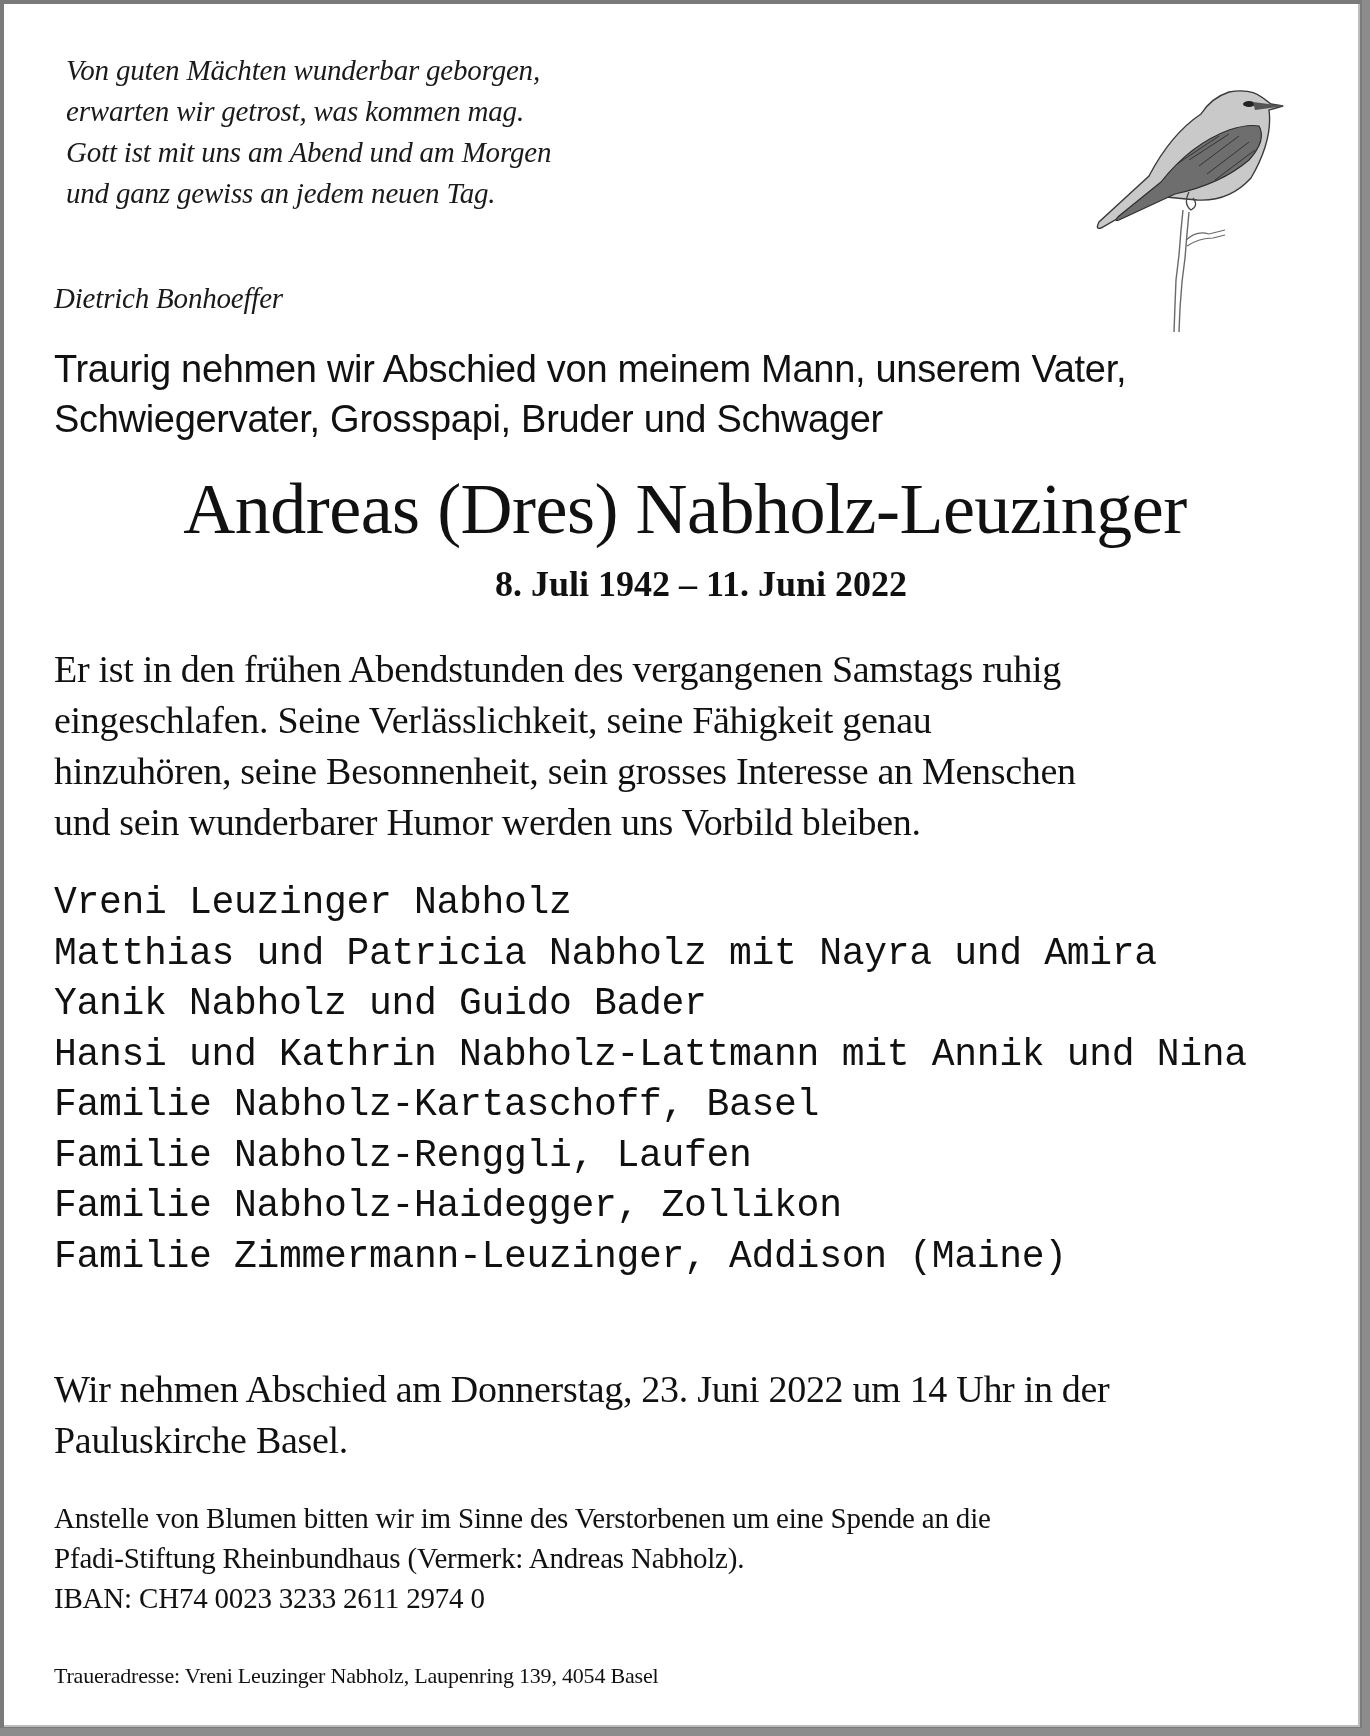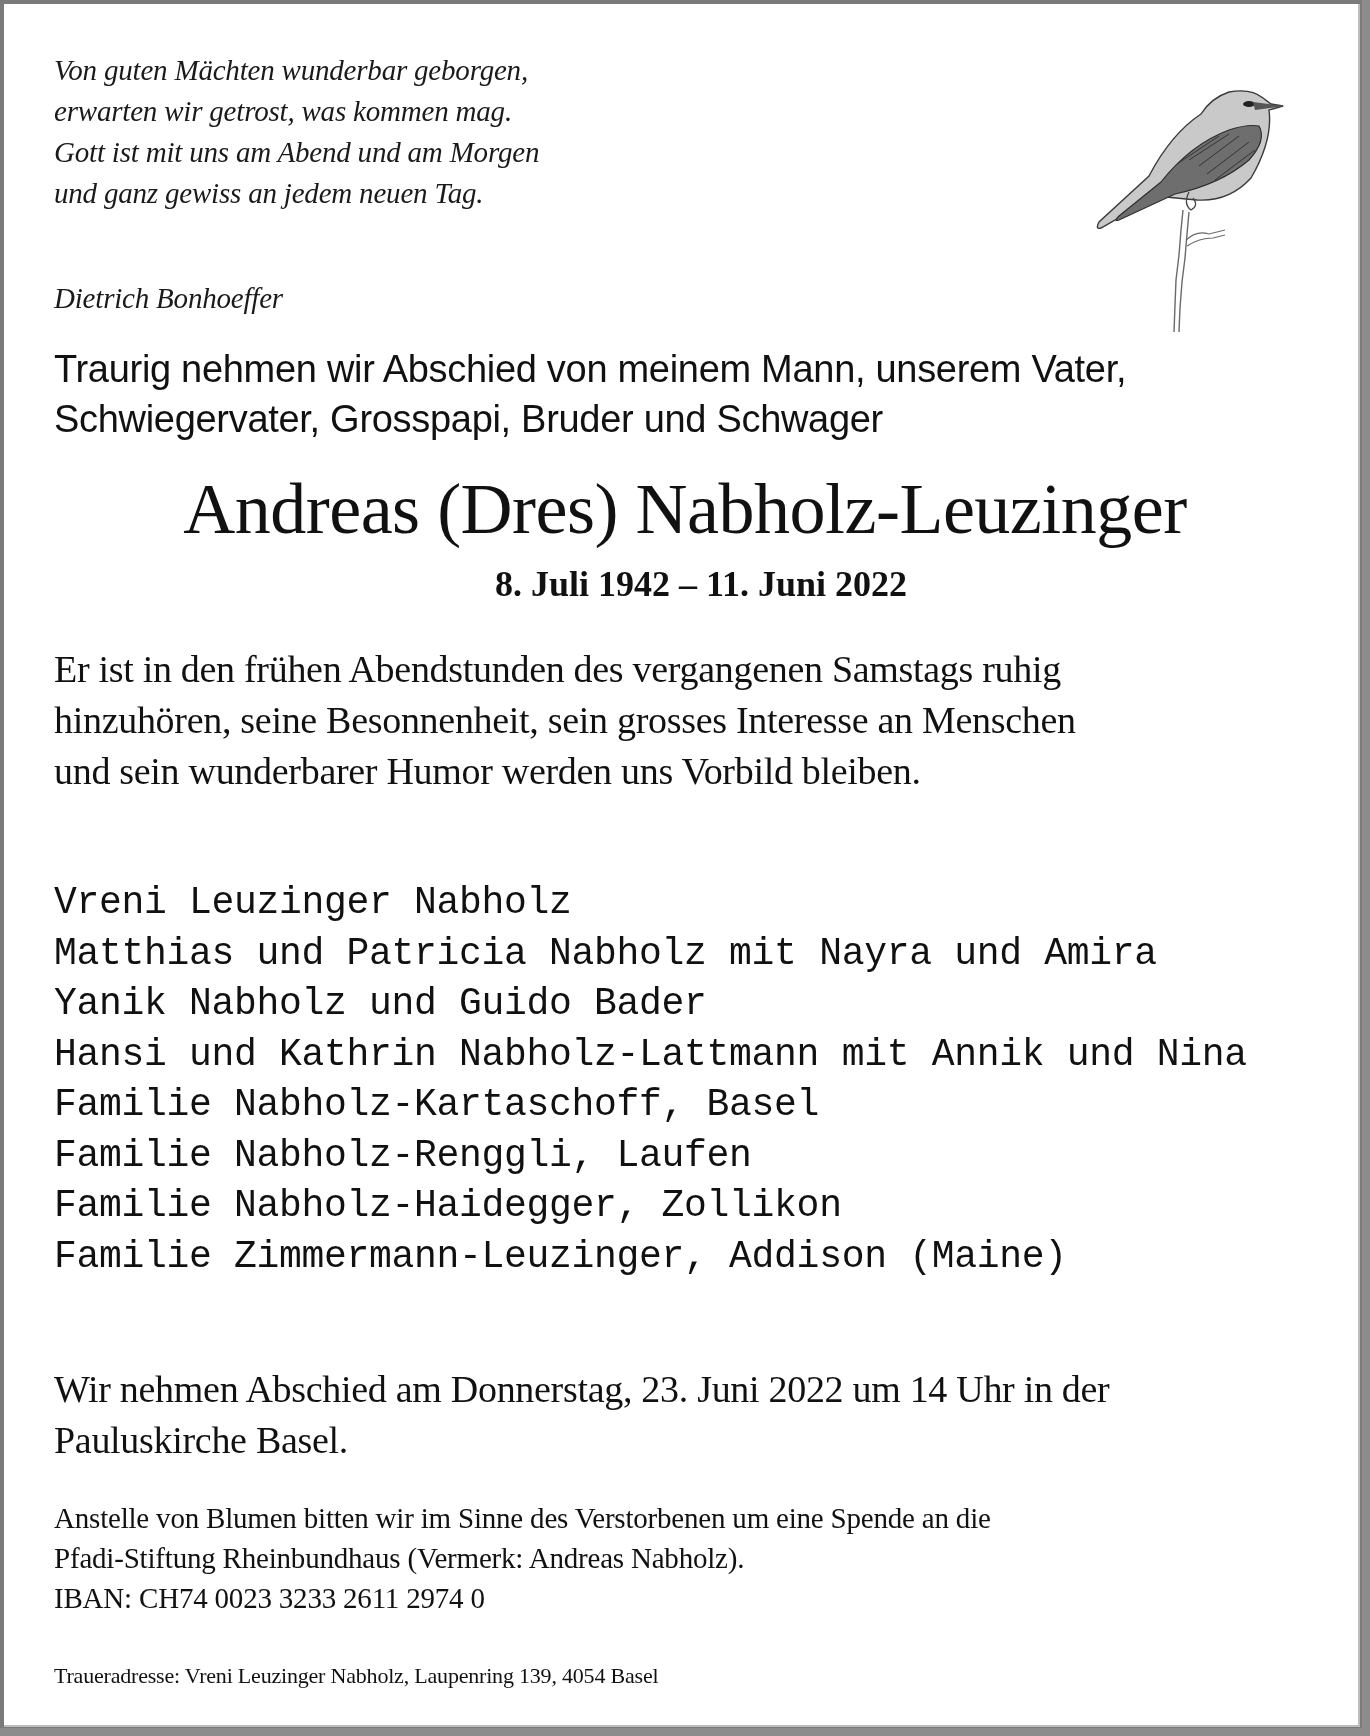--- a/index.html
+++ b/index.html
@@ -46,21 +46,21 @@
       position: absolute;
       left: 50px;
       top: 46px;
       font-family: "Liberation Serif", "DejaVu Serif", serif;
       font-style: italic;
       font-size: 29px;
       line-height: 41px;
       color: #1a1a1a;
       letter-spacing: -0.2px;
     }
-    .poem .line { display: block; white-space: nowrap; }
+    .poem .line { display: block; white-space: nowrap; margin-left: 12px; }
     .poem .author { display: block; margin-top: 64px; white-space: nowrap; }
 
     .bird {
       position: absolute;
       left: 1075px;
       top: 66px;
       width: 210px;
       height: 265px;
     }
 
@@ -190,20 +190,21 @@
   <div class="intro">
     <span class="line">Traurig nehmen wir Abschied von meinem Mann, unserem Vater,</span>
     <span class="line">Schwiegervater, Grosspapi, Bruder und Schwager</span>
   </div>
 
   <div class="name">Andreas (Dres) Nabholz-Leuzinger</div>
   <div class="dates">8. Juli 1942 – 11. Juni 2022</div>
 
   <div class="body-text">
     <span class="line">Er ist in den frühen Abendstunden des vergangenen Samstags ruhig</span>
+    <span class="line">eingeschlafen. Seine Verlässlichkeit, seine Fähigkeit genau</span>
     <span class="line">hinzuhören, seine Besonnenheit, sein grosses Interesse an Menschen</span>
     <span class="line">und sein wunderbarer Humor werden uns Vorbild bleiben.</span>
   </div>
 
   <div class="family">
     <span class="line">Vreni Leuzinger Nabholz</span>
     <span class="line">Matthias und Patricia Nabholz mit Nayra und Amira</span>
     <span class="line">Yanik Nabholz und Guido Bader</span>
     <span class="line">Hansi und Kathrin Nabholz-Lattmann mit Annik und Nina</span>
     <span class="line">Familie Nabholz-Kartaschoff, Basel</span>

